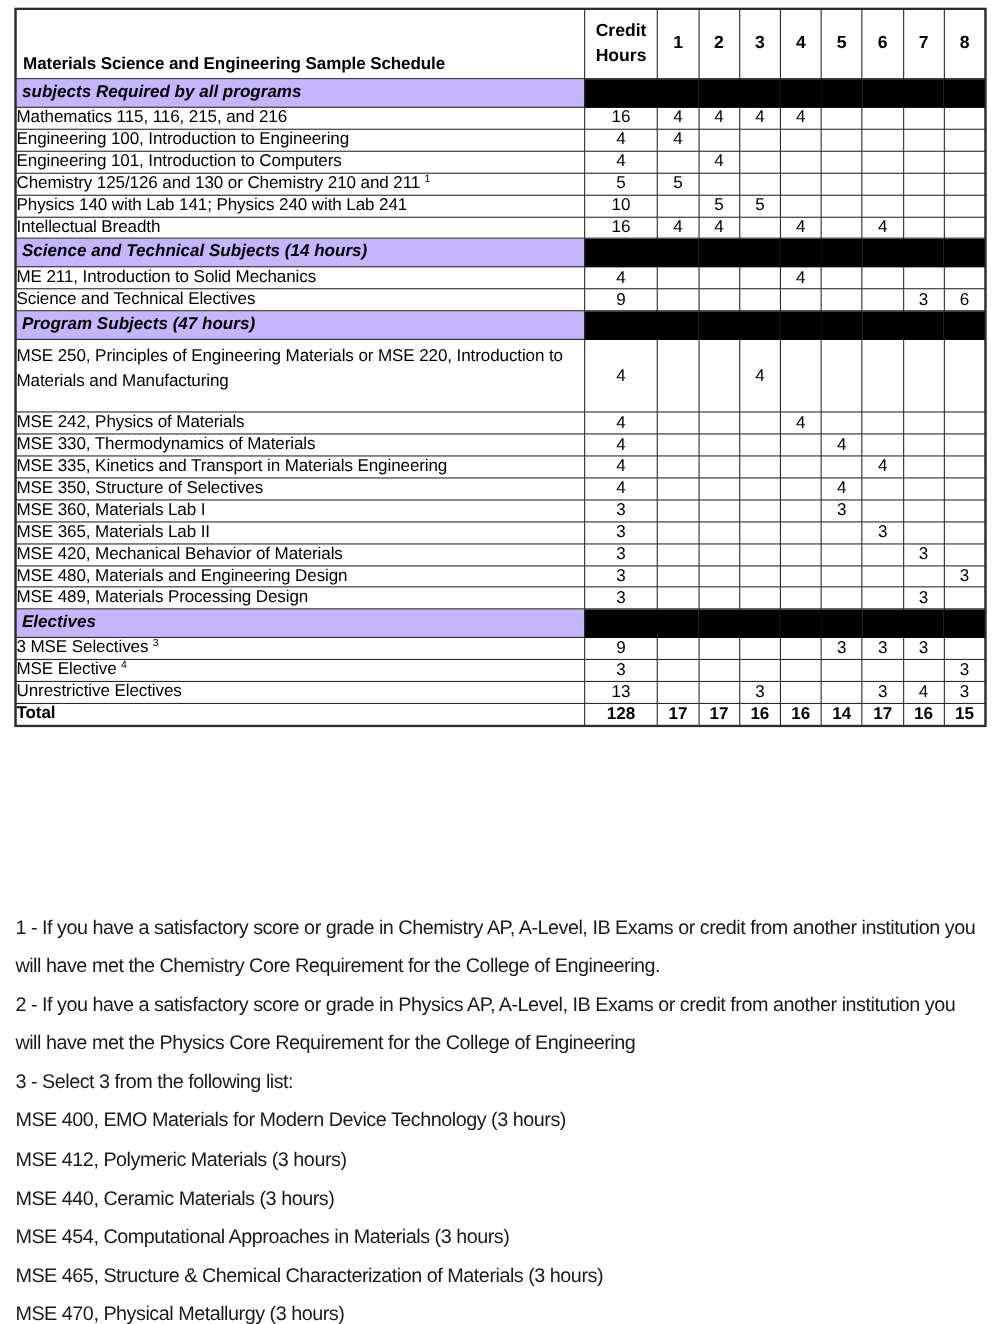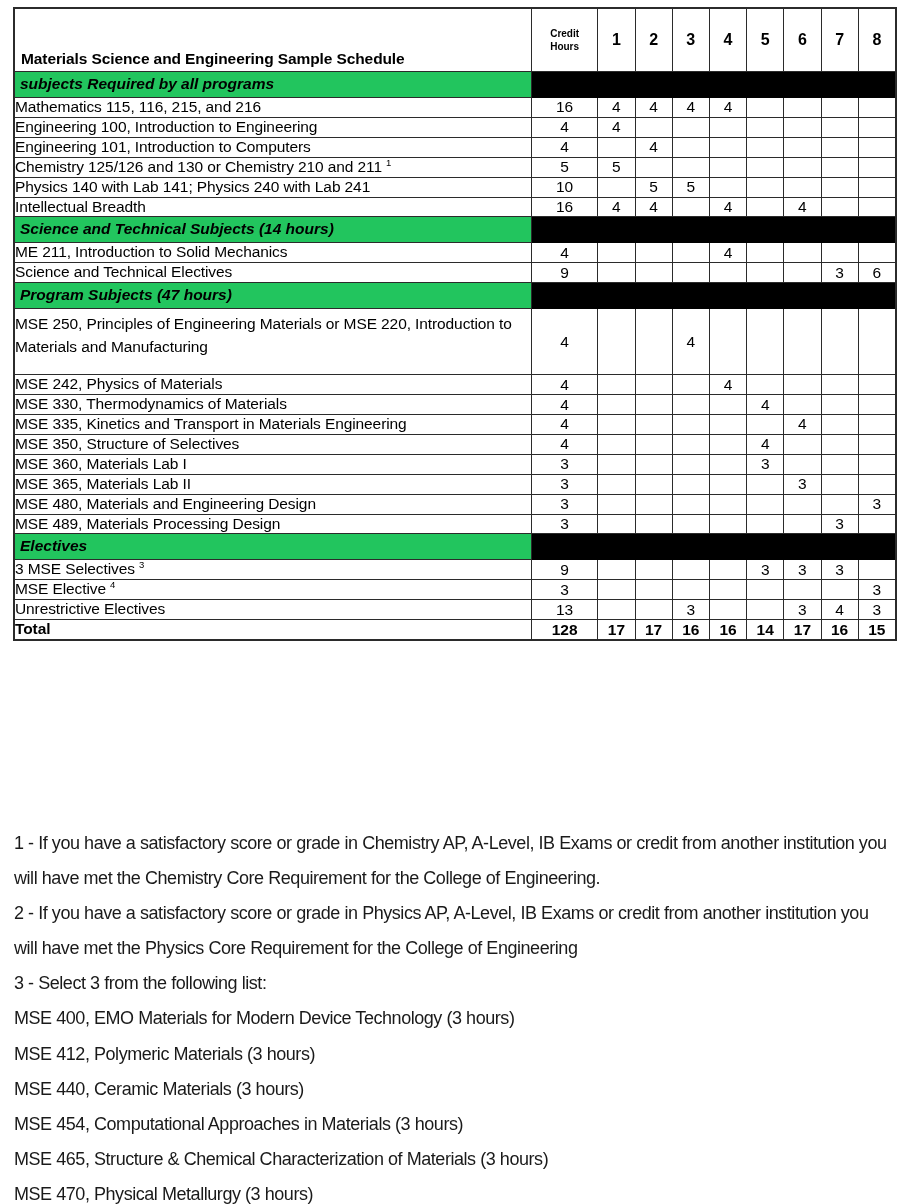--- a/index.html
+++ b/index.html
@@ -61,38 +61,38 @@
     bottom: 3px;
     font-weight: bold;
     font-size: 15.5px;
     letter-spacing: -0.1px;
     white-space: nowrap;
     text-align: right;
   }
   .hdr-cred {
     text-align: center;
     font-weight: bold;
-    font-size: 10px;
+    font-size: 16px;
     line-height: 1.35;
     margin-left: 28px;
   }
   .hdr-term {
     text-align: center;
     font-weight: bold;
     font-size: 16px;
   }
 
   
   tr.section td.sec-name {
     font-weight: bold;
     font-style: italic;
     font-size: 15.5px;
     padding: 2px 0 3px 5px;
     height: 20px;
-    background: #22c55e;
+    background: #c4b5fd;
   }
   tr.section td.blk {
     background: #000000;
     border-color: #000000;
     border-left-color: #000000;
     border-right-color: #000000;
   }
 
   
   td.name {
@@ -388,20 +388,32 @@
             <td class="term"></td>
             <td class="term"></td>
             <td class="term"></td>
             <td class="term"></td>
             <td class="term"></td>
             <td class="term">3</td>
             <td class="term"></td>
             <td class="term"></td>
           </tr>
           <tr class="">
+            <td class="name"><span>MSE 420, Mechanical Behavior of Materials</span></td>
+            <td class="cred">3</td>
+            <td class="term"></td>
+            <td class="term"></td>
+            <td class="term"></td>
+            <td class="term"></td>
+            <td class="term"></td>
+            <td class="term"></td>
+            <td class="term">3</td>
+            <td class="term"></td>
+          </tr>
+          <tr class="">
             <td class="name"><span>MSE 480, Materials and Engineering Design</span></td>
             <td class="cred">3</td>
             <td class="term"></td>
             <td class="term"></td>
             <td class="term"></td>
             <td class="term"></td>
             <td class="term"></td>
             <td class="term"></td>
             <td class="term"></td>
             <td class="term">3</td>

